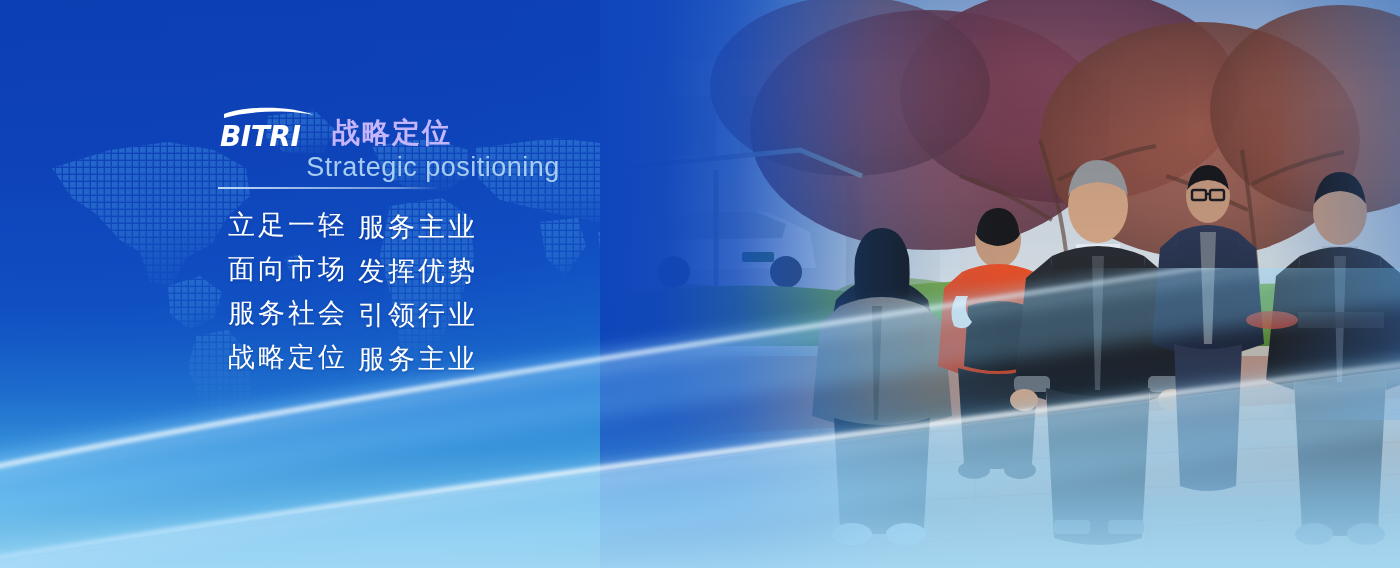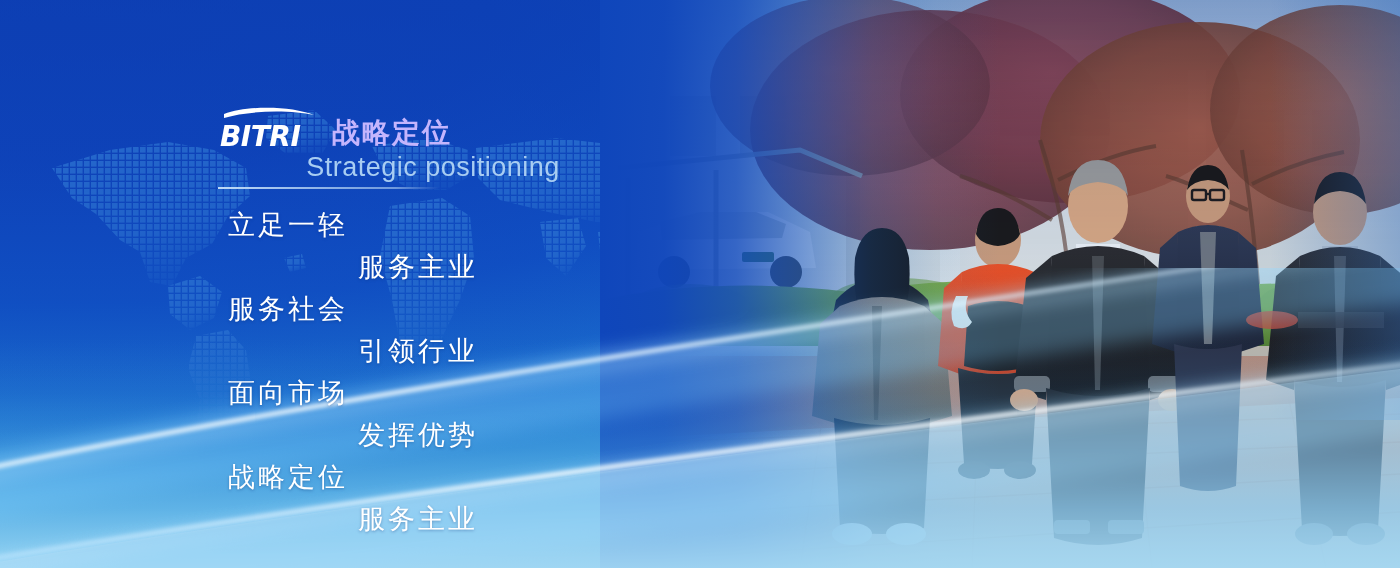--- a/index.html
+++ b/index.html
@@ -96,21 +96,21 @@
     display:flex;
     color:#ffffff;
     font-size:27px;
     line-height:44px;
     letter-spacing:3px;
     white-space:nowrap;
     font-family:"DejaVu Sans","Liberation Sans",sans-serif;
     text-shadow:0 1px 3px rgba(4,38,110,.35);
   }
   .slogan-a{width:140px;flex:0 0 auto;font-family:Liberation Mono, monospace;}
-  .slogan-b{flex:0 0 auto;margin-top:40px;}
+  .slogan-b{flex:0 0 auto;}
 </style>
 </head>
 <body>
 
 <div id="banner">
 
   <div class="bg-base"></div>
   <div class="bg-base2"></div>
 
   <div class="map-wrap">
@@ -418,26 +418,26 @@
 
     <div class="subtitle">Strategic positioning</div>
     <div class="rule"></div>
 
     <div class="slogans">
       <div class="slogan-line">
         <span class="slogan-a">立足一轻</span>
         <span class="slogan-b">服务主业</span>
       </div>
       <div class="slogan-line">
+        <span class="slogan-a">面向市场</span>
+        <span class="slogan-b">发挥优势</span>
+      </div>
+      <div class="slogan-line">
         <span class="slogan-a">服务社会</span>
         <span class="slogan-b">引领行业</span>
-      </div>
-      <div class="slogan-line">
-        <span class="slogan-a">面向市场</span>
-        <span class="slogan-b">发挥优势</span>
       </div>
       <div class="slogan-line">
         <span class="slogan-a">战略定位</span>
         <span class="slogan-b">服务主业</span>
       </div>
     </div>
 
   </div>
 </div>
 

